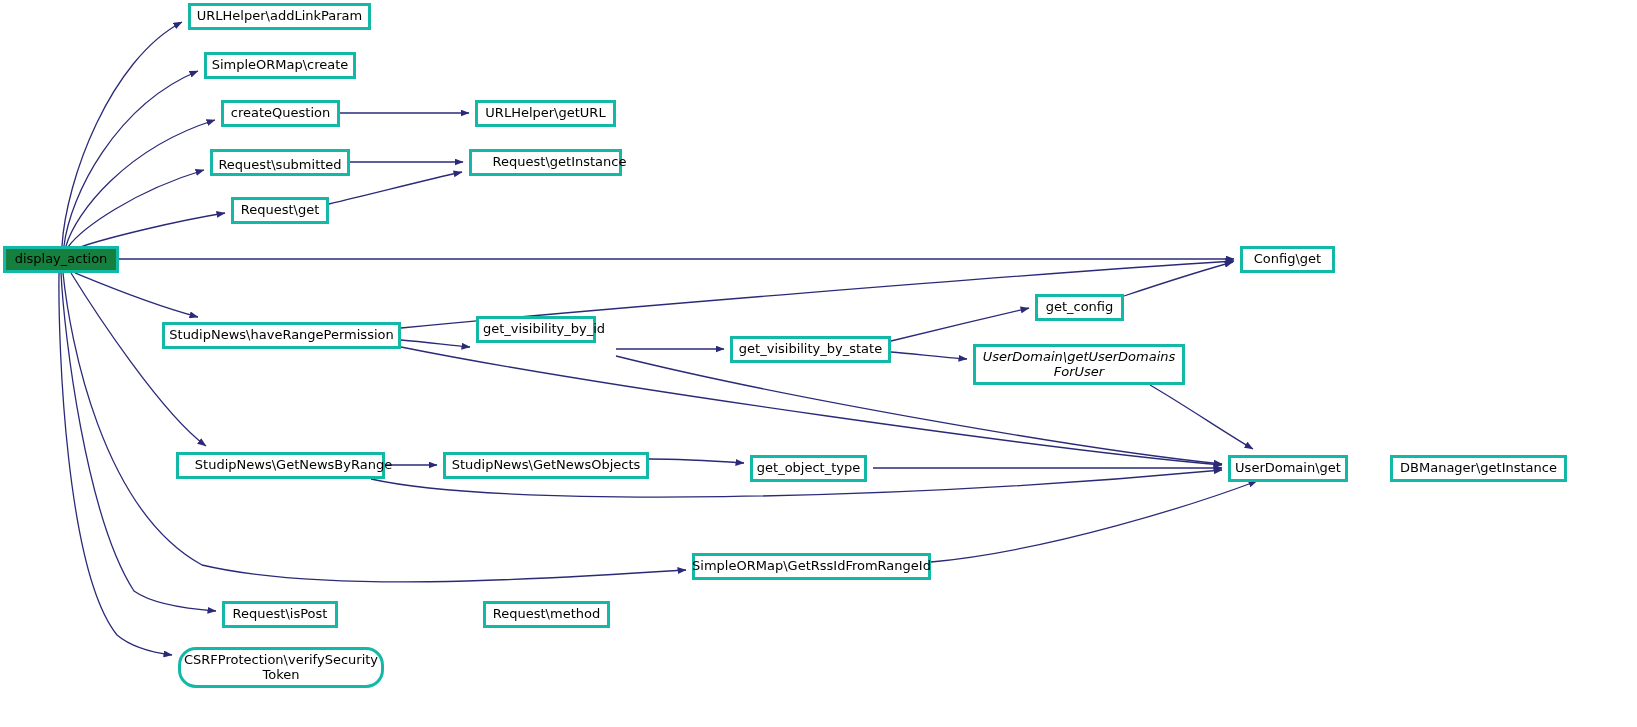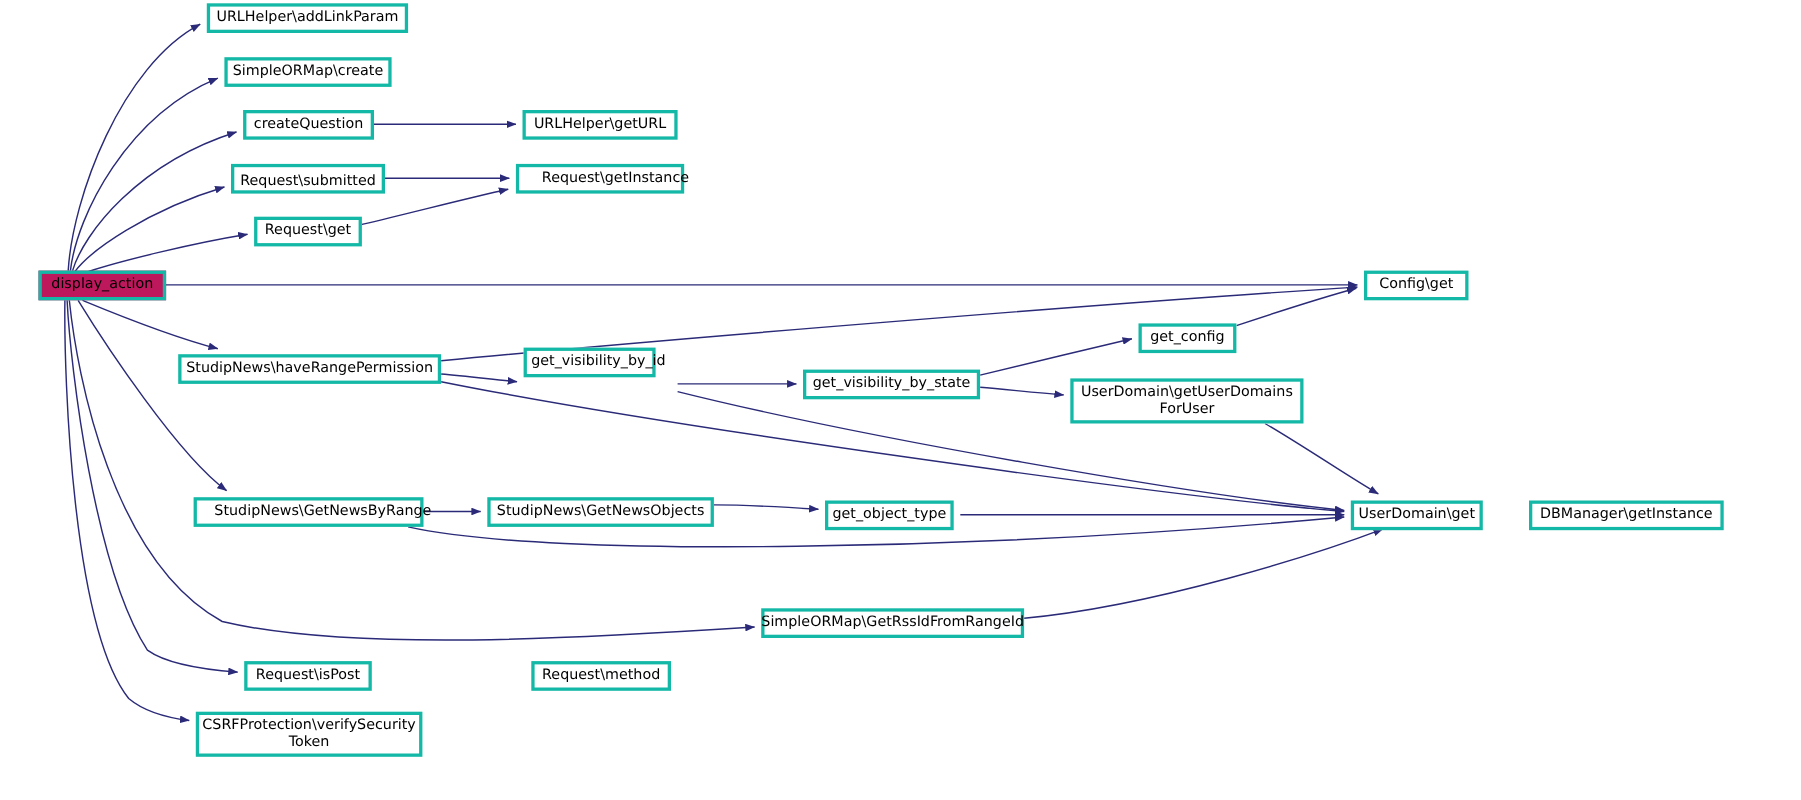--- a/index.html
+++ b/index.html
@@ -34,22 +34,21 @@
     line-height: 1.12;
     display: flex;
     align-items: center;
     justify-content: center;
     text-align: center;
     white-space: pre-line;
     letter-spacing: 0px;
     z-index: 3;
   }
   .node.root {
-    background: #be185d;
-    margin-left: 32px;
+    background: #15803d;
   }
   .node-label {
     display: block;
     padding: 0 6px;
     white-space: pre-line;
   }
 </style>
 </head>
 <body>
 
@@ -98,26 +97,26 @@
       <div class="node" style="left: 221px; top: 100px; width: 119px; height: 27px;"><span class="node-label">createQuestion</span></div>
       <div class="node" style="left: 210px; top: 149px; width: 140px; height: 27px; align-items: flex-end;"><span class="node-label">Request\submitted</span></div>
       <div class="node" style="left: 231px; top: 197px; width: 98px; height: 27px;"><span class="node-label">Request\get</span></div>
       <div class="node" style="left: 475px; top: 100px; width: 141px; height: 27px; text-align: center;"><span class="node-label">URLHelper\getURL</span></div>
       <div class="node" style="left: 469px; top: 149px; width: 153px; height: 27px; padding-left: 28px;"><span class="node-label">Request\getInstance</span></div>
       <div class="node" style="left: 1240px; top: 246px; width: 95px; height: 27px;"><span class="node-label">Config\get</span></div>
       <div class="node" style="left: 162px; top: 322px; width: 239px; height: 27px;"><span class="node-label">StudipNews\haveRangePermission</span></div>
       <div class="node" style="left: 1035px; top: 294px; width: 89px; height: 27px;"><span class="node-label">get_config</span></div>
       <div class="node" style="left: 476px; top: 316px; width: 120px; height: 27px; padding-left: 16px;"><span class="node-label">get_visibility_by_id</span></div>
       <div class="node" style="left: 730px; top: 336px; width: 161px; height: 27px;"><span class="node-label">get_visibility_by_state</span></div>
-      <div class="node" style="left: 973px; top: 344px; width: 212px; height: 41px;"><span class="node-label">UserDomain\getUserDomains
+      <div class="node" style="left: 973px; top: 344px; width: 212px; height: 41px; font-style: italic;"><span class="node-label">UserDomain\getUserDomains
 ForUser</span></div>
       <div class="node" style="left: 176px; top: 452px; width: 209px; height: 27px; padding-left: 26px;"><span class="node-label">StudipNews\GetNewsByRange</span></div>
       <div class="node" style="left: 443px; top: 452px; width: 206px; height: 27px;"><span class="node-label">StudipNews\GetNewsObjects</span></div>
       <div class="node" style="left: 750px; top: 455px; width: 117px; height: 27px;"><span class="node-label">get_object_type</span></div>
       <div class="node" style="left: 1228px; top: 455px; width: 120px; height: 27px;"><span class="node-label">UserDomain\get</span></div>
       <div class="node" style="left: 1390px; top: 455px; width: 177px; height: 27px;"><span class="node-label">DBManager\getInstance</span></div>
       <div class="node" style="left: 692px; top: 553px; width: 239px; height: 27px;"><span class="node-label">SimpleORMap\GetRssIdFromRangeId</span></div>
       <div class="node" style="left: 222px; top: 601px; width: 116px; height: 27px;"><span class="node-label">Request\isPost</span></div>
       <div class="node" style="left: 483px; top: 601px; width: 127px; height: 27px;"><span class="node-label">Request\method</span></div>
-      <div class="node" style="left: 178px; top: 647px; width: 206px; height: 41px;"><span class="node-label">CSRFProtection\verifySecurity
+      <div class="node" style="left: 178px; top: 647px; width: 206px; height: 41px; border-radius: 18px;"><span class="node-label">CSRFProtection\verifySecurity
 Token</span></div>
     </div>
 </div>
 
 </body></html>

